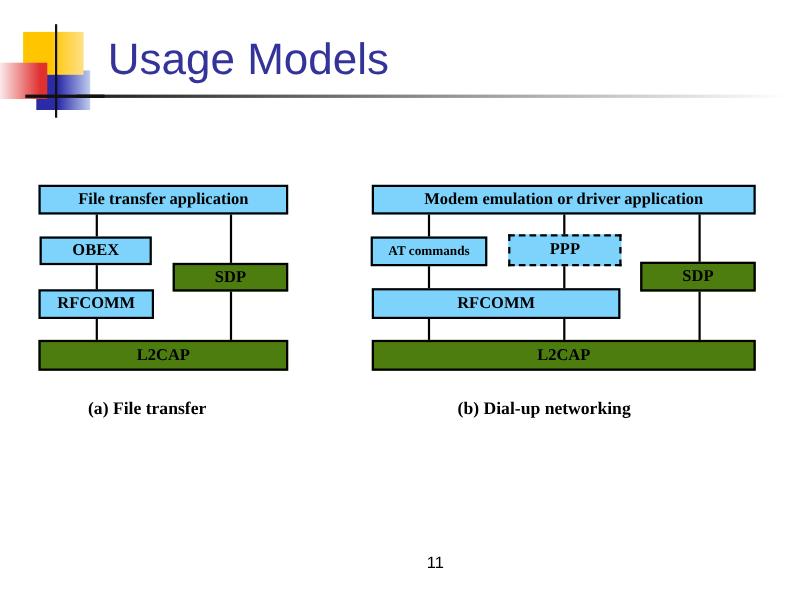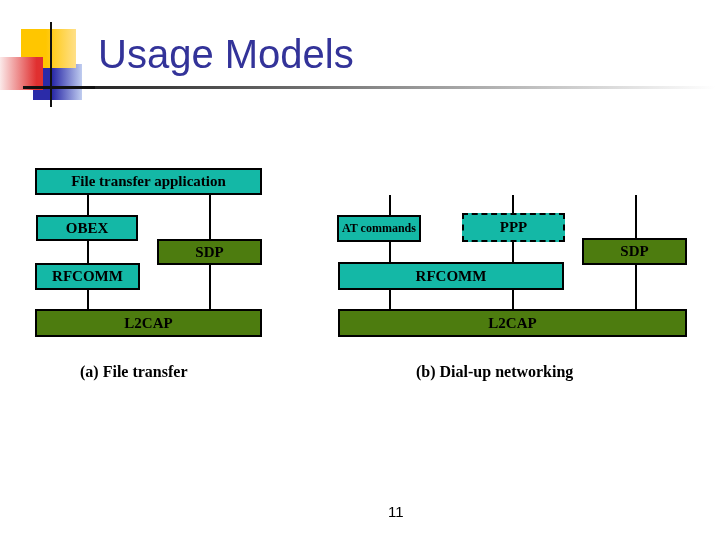--- a/index.html
+++ b/index.html
@@ -51,21 +51,21 @@
     letter-spacing: 0px;
     font-family: "Liberation Sans", "DejaVu Sans", sans-serif;
     z-index: 6;
     white-space: nowrap;
   }
   
   .dbox {
     position: absolute;
     box-sizing: border-box;
     border: 2px solid #000000;
-    background: #14b8a6;
+    background: #7dd3fc;
     display: flex;
     align-items: center;
     justify-content: center;
     font-family: "Liberation Serif", "DejaVu Serif", serif;
     font-weight: bold;
     font-size: 15px;
     color: #000000;
     white-space: nowrap;
   }
   .dbox.gray { background: #4d7c0f; }
@@ -98,21 +98,21 @@
   .a-rfcomm { left: 35px;  top: 263px; width: 105px; height: 27px; }
   .a-l2cap  { left: 35px;  top: 309px; width: 227px; height: 28px; }
   .a-c1 { left: 87px;  top: 195px; height: 20px; }
   .a-c2 { left: 209px; top: 195px; height: 44px; }
   .a-c3 { left: 87px;  top: 241px; height: 22px; }
   .a-c4 { left: 87px;  top: 290px; height: 19px; }
   .a-c5 { left: 209px; top: 265px; height: 44px; }
   .a-cap { left: 80px; top: 363px; }
   
   .b-app    { left: 338px; top: 168px; width: 349px; height: 27px; }
-  .b-at     { left: 337px; top: 215px; width: 84px; height: 27px; }
+  .b-at     { left: 337px; top: 215px; width: 106px; height: 27px; }
   .b-ppp    { left: 462px; top: 213px; width: 103px; height: 29px; text-align: center; }
   .b-sdp    { left: 582px; top: 238px; width: 105px; height: 27px; }
   .b-rfcomm { left: 338px; top: 262px; width: 226px; height: 28px; }
   .b-l2cap  { left: 338px; top: 309px; width: 349px; height: 28px; }
   .b-c1 { left: 389px; top: 195px; height: 20px; }
   .b-c2 { left: 512px; top: 195px; height: 18px; }
   .b-c3 { left: 635px; top: 195px; height: 43px; }
   .b-c4 { left: 389px; top: 242px; height: 20px; }
   .b-c5 { left: 512px; top: 242px; height: 20px; }
   .b-c6 { left: 389px; top: 290px; height: 19px; }
@@ -139,20 +139,21 @@
   <div class="dbox gray a-sdp">SDP</div>
   <div class="dbox a-rfcomm">RFCOMM</div>
   <div class="dbox gray a-l2cap">L2CAP</div>
   <div class="vline a-c1"></div>
   <div class="vline a-c2"></div>
   <div class="vline a-c3"></div>
   <div class="vline a-c4"></div>
   <div class="vline a-c5"></div>
   <div class="caption a-cap">(a) File transfer</div>
 
+  <div class="dbox b-app">Modem emulation or driver application</div>
   <div class="dbox small-text b-at">AT commands</div>
   <div class="dbox dashed b-ppp">PPP</div>
   <div class="dbox gray b-sdp">SDP</div>
   <div class="dbox b-rfcomm">RFCOMM</div>
   <div class="dbox gray b-l2cap">L2CAP</div>
   <div class="vline b-c1"></div>
   <div class="vline b-c2"></div>
   <div class="vline b-c3"></div>
   <div class="vline b-c4"></div>
   <div class="vline b-c5"></div>

